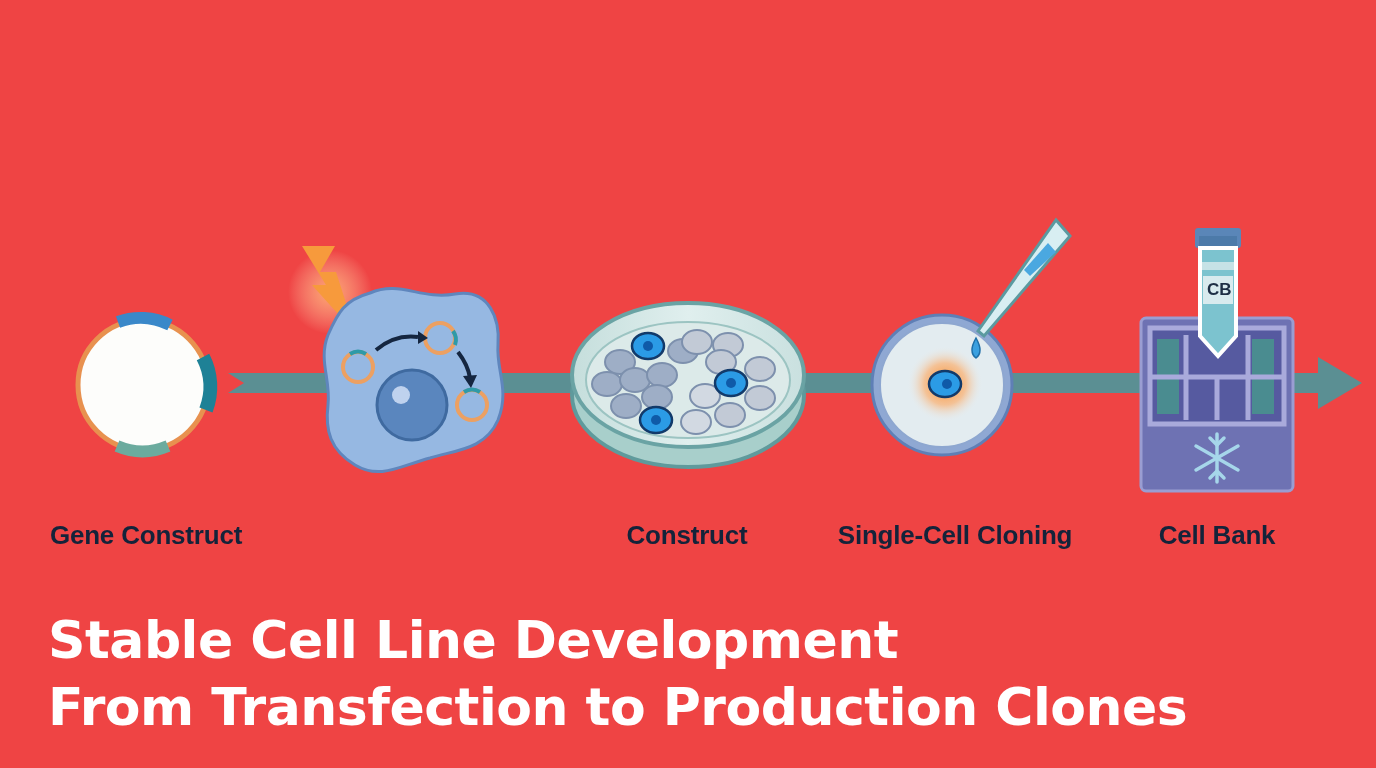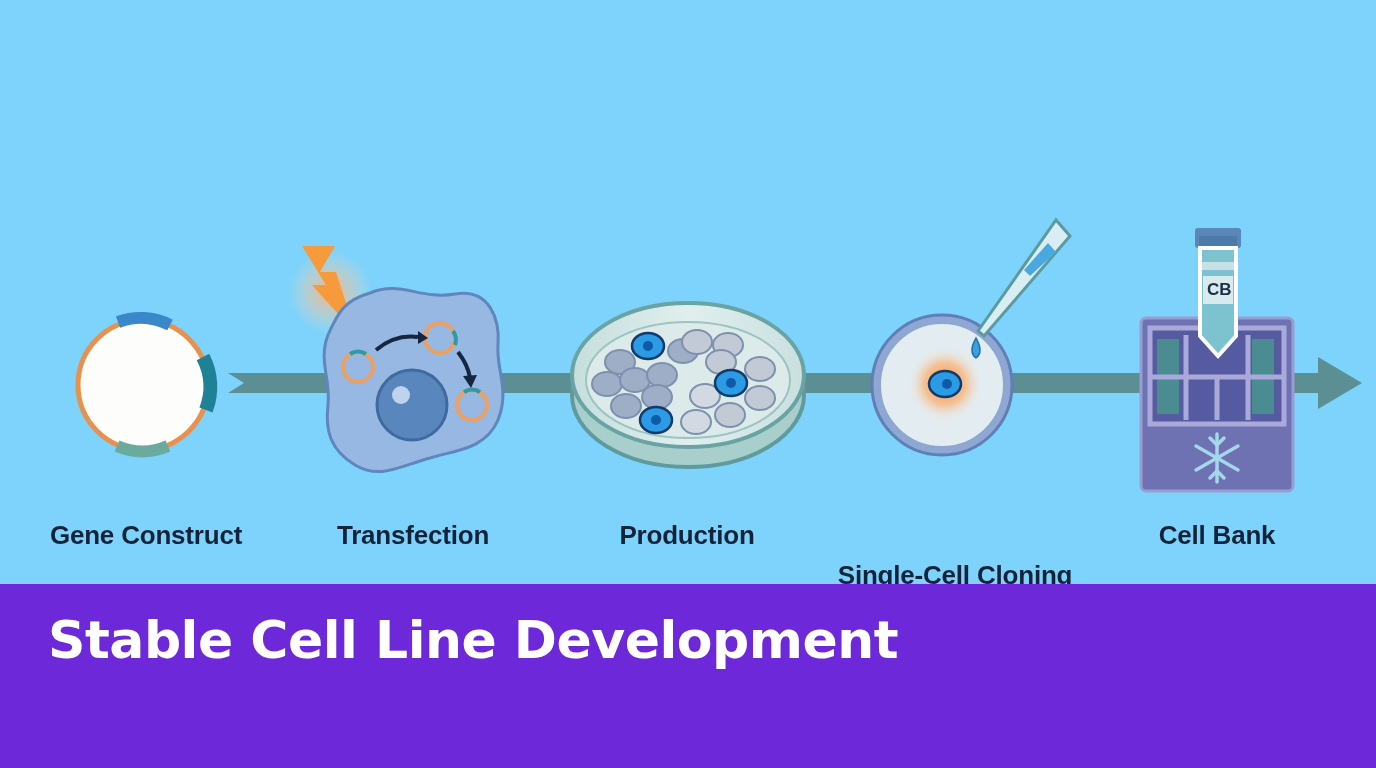--- a/index.html
+++ b/index.html
@@ -1,20 +1,20 @@
 <!DOCTYPE html>
 <html><head>
 <meta charset="utf-8">
 <style>
   html,body{margin:0;padding:0;}
   body{width:1376px;height:768px;overflow:hidden;background:#fdfdfc;font-family:"Liberation Sans",sans-serif;position:relative;}
-  .stage{position:absolute;left:0;top:0;width:1376px;height:584px;background:#7dd3fc;}
+  .stage{position:absolute;left:0;top:0;width:1376px;height:584px;background:#ef4444;}
   .svg-layer{position:absolute;left:0;top:0;}
   .label{position:absolute;top:520px;font-family:"Liberation Sans",sans-serif;font-weight:700;font-size:26px;color:#14233a;white-space:nowrap;transform:translateX(-50%);letter-spacing:-0.2px;}
-  .banner{position:absolute;left:0;top:584px;width:1376px;height:184px;background:#6d28d9;}
+  .banner{position:absolute;left:0;top:584px;width:1376px;height:184px;background:#ef4444;}
   .title-line{position:absolute;left:48px;font-family:"DejaVu Sans",sans-serif;font-weight:700;color:#ffffff;font-size:52px;letter-spacing:-0.5px;white-space:nowrap;}
 </style>
 </head>
 <body>
 
 <div class="stage">
   <svg class="svg-layer" width="1376" height="584" viewBox="0 0 1376 584">
     <defs>
       <radialGradient id="bolt-glow" cx="50%" cy="50%" r="50%">
         <stop offset="0%" stop-color="#ffb070" stop-opacity="0.9"></stop>
@@ -131,21 +131,21 @@
         <line x1="1196" y1="470" x2="1238" y2="446"></line>
         <polyline points="1210,438 1217,445 1224,438" fill="none"></polyline>
         <polyline points="1210,478 1217,471 1224,478" fill="none"></polyline>
       </g>
     </g>
   </svg>
 
   <div style="position:absolute;left:1207px;top:280px;font-family:'Liberation Sans',sans-serif;font-weight:700;font-size:17px;color:#1e2e45;">CB</div>
 
   <div class="label" style="left:146px;">Gene Construct</div>
-  <div class="label" style="left:413px;">Transfection</div>
-  <div class="label" style="left:687px;">Production</div>
-  <div class="label" style="left:955px;margin-top:40px;">Single-Cell Cloning</div>
+  <div class="label" style="left:687px;">Construct</div>
+  <div class="label" style="left:955px;">Single-Cell Cloning</div>
   <div class="label" style="left:1217px;text-align:center;">Cell Bank</div>
 </div>
 
 <div class="banner">
   <div class="title-line" style="top:26px;">Stable Cell Line Development</div>
+  <div class="title-line" style="top:93px;">From Transfection to Production Clones</div>
 </div>
 
 </body></html>

